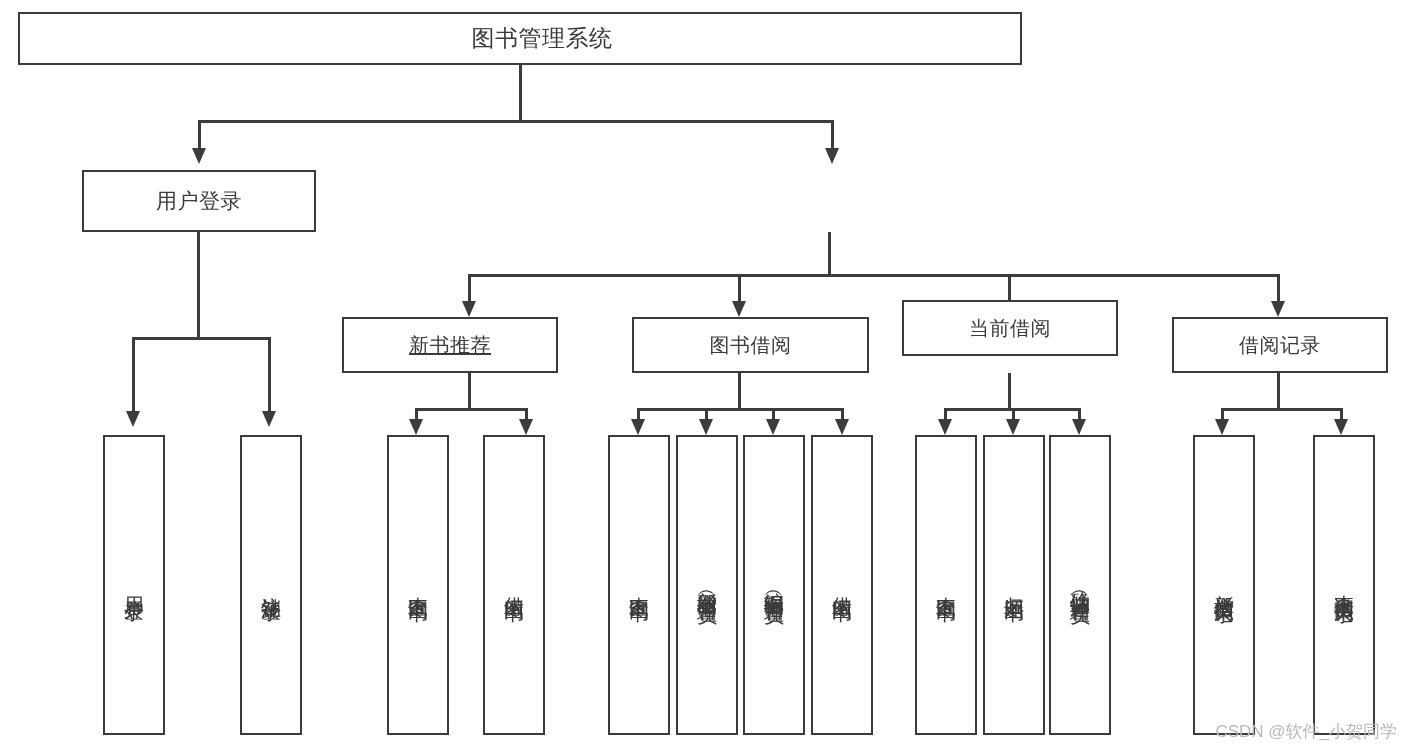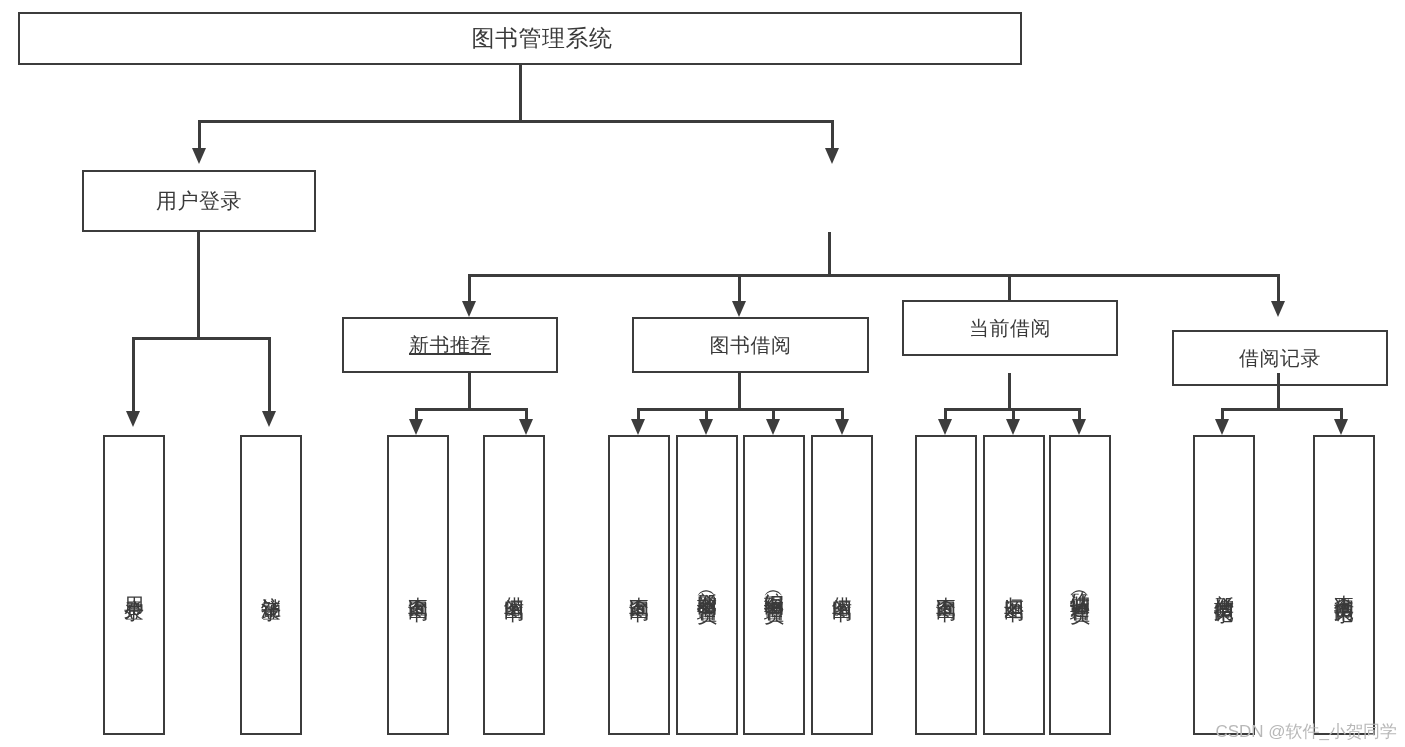--- a/index.html
+++ b/index.html
@@ -127,21 +127,21 @@
 
   <div class="node lvl3" style="left:342px; top:317px; width:216px; height:56px;text-decoration:underline;">
     <span class="label">新书推荐</span>
   </div>
   <div class="node lvl3" style="left:632px; top:317px; width:237px; height:56px;">
     <span class="label">图书借阅</span>
   </div>
   <div class="node lvl3" style="left:902px; top:300px; width:216px; height:56px;">
     <span class="label">当前借阅</span>
   </div>
-  <div class="node lvl3" style="left:1172px; top:330px; width:216px; height:56px;">
+  <div class="node lvl3" style="left:1172px; top:317px; width:216px; height:56px;">
     <span class="label">借阅记录</span>
   </div>
 
   <div class="line vline" style="left:468px; top:373px; width:3px; height:38px;"></div>
   <div class="line hline" style="left:415px; top:408px; width:113px; height:3px;"></div>
   <div class="line vline" style="left:415px; top:408px; width:3px; height:13px;"></div>
   <div class="arrow" style="left:409px; top:419px;"></div>
   <div class="line vline" style="left:525px; top:408px; width:3px; height:13px;"></div>
   <div class="arrow" style="left:519px; top:419px;"></div>
 

